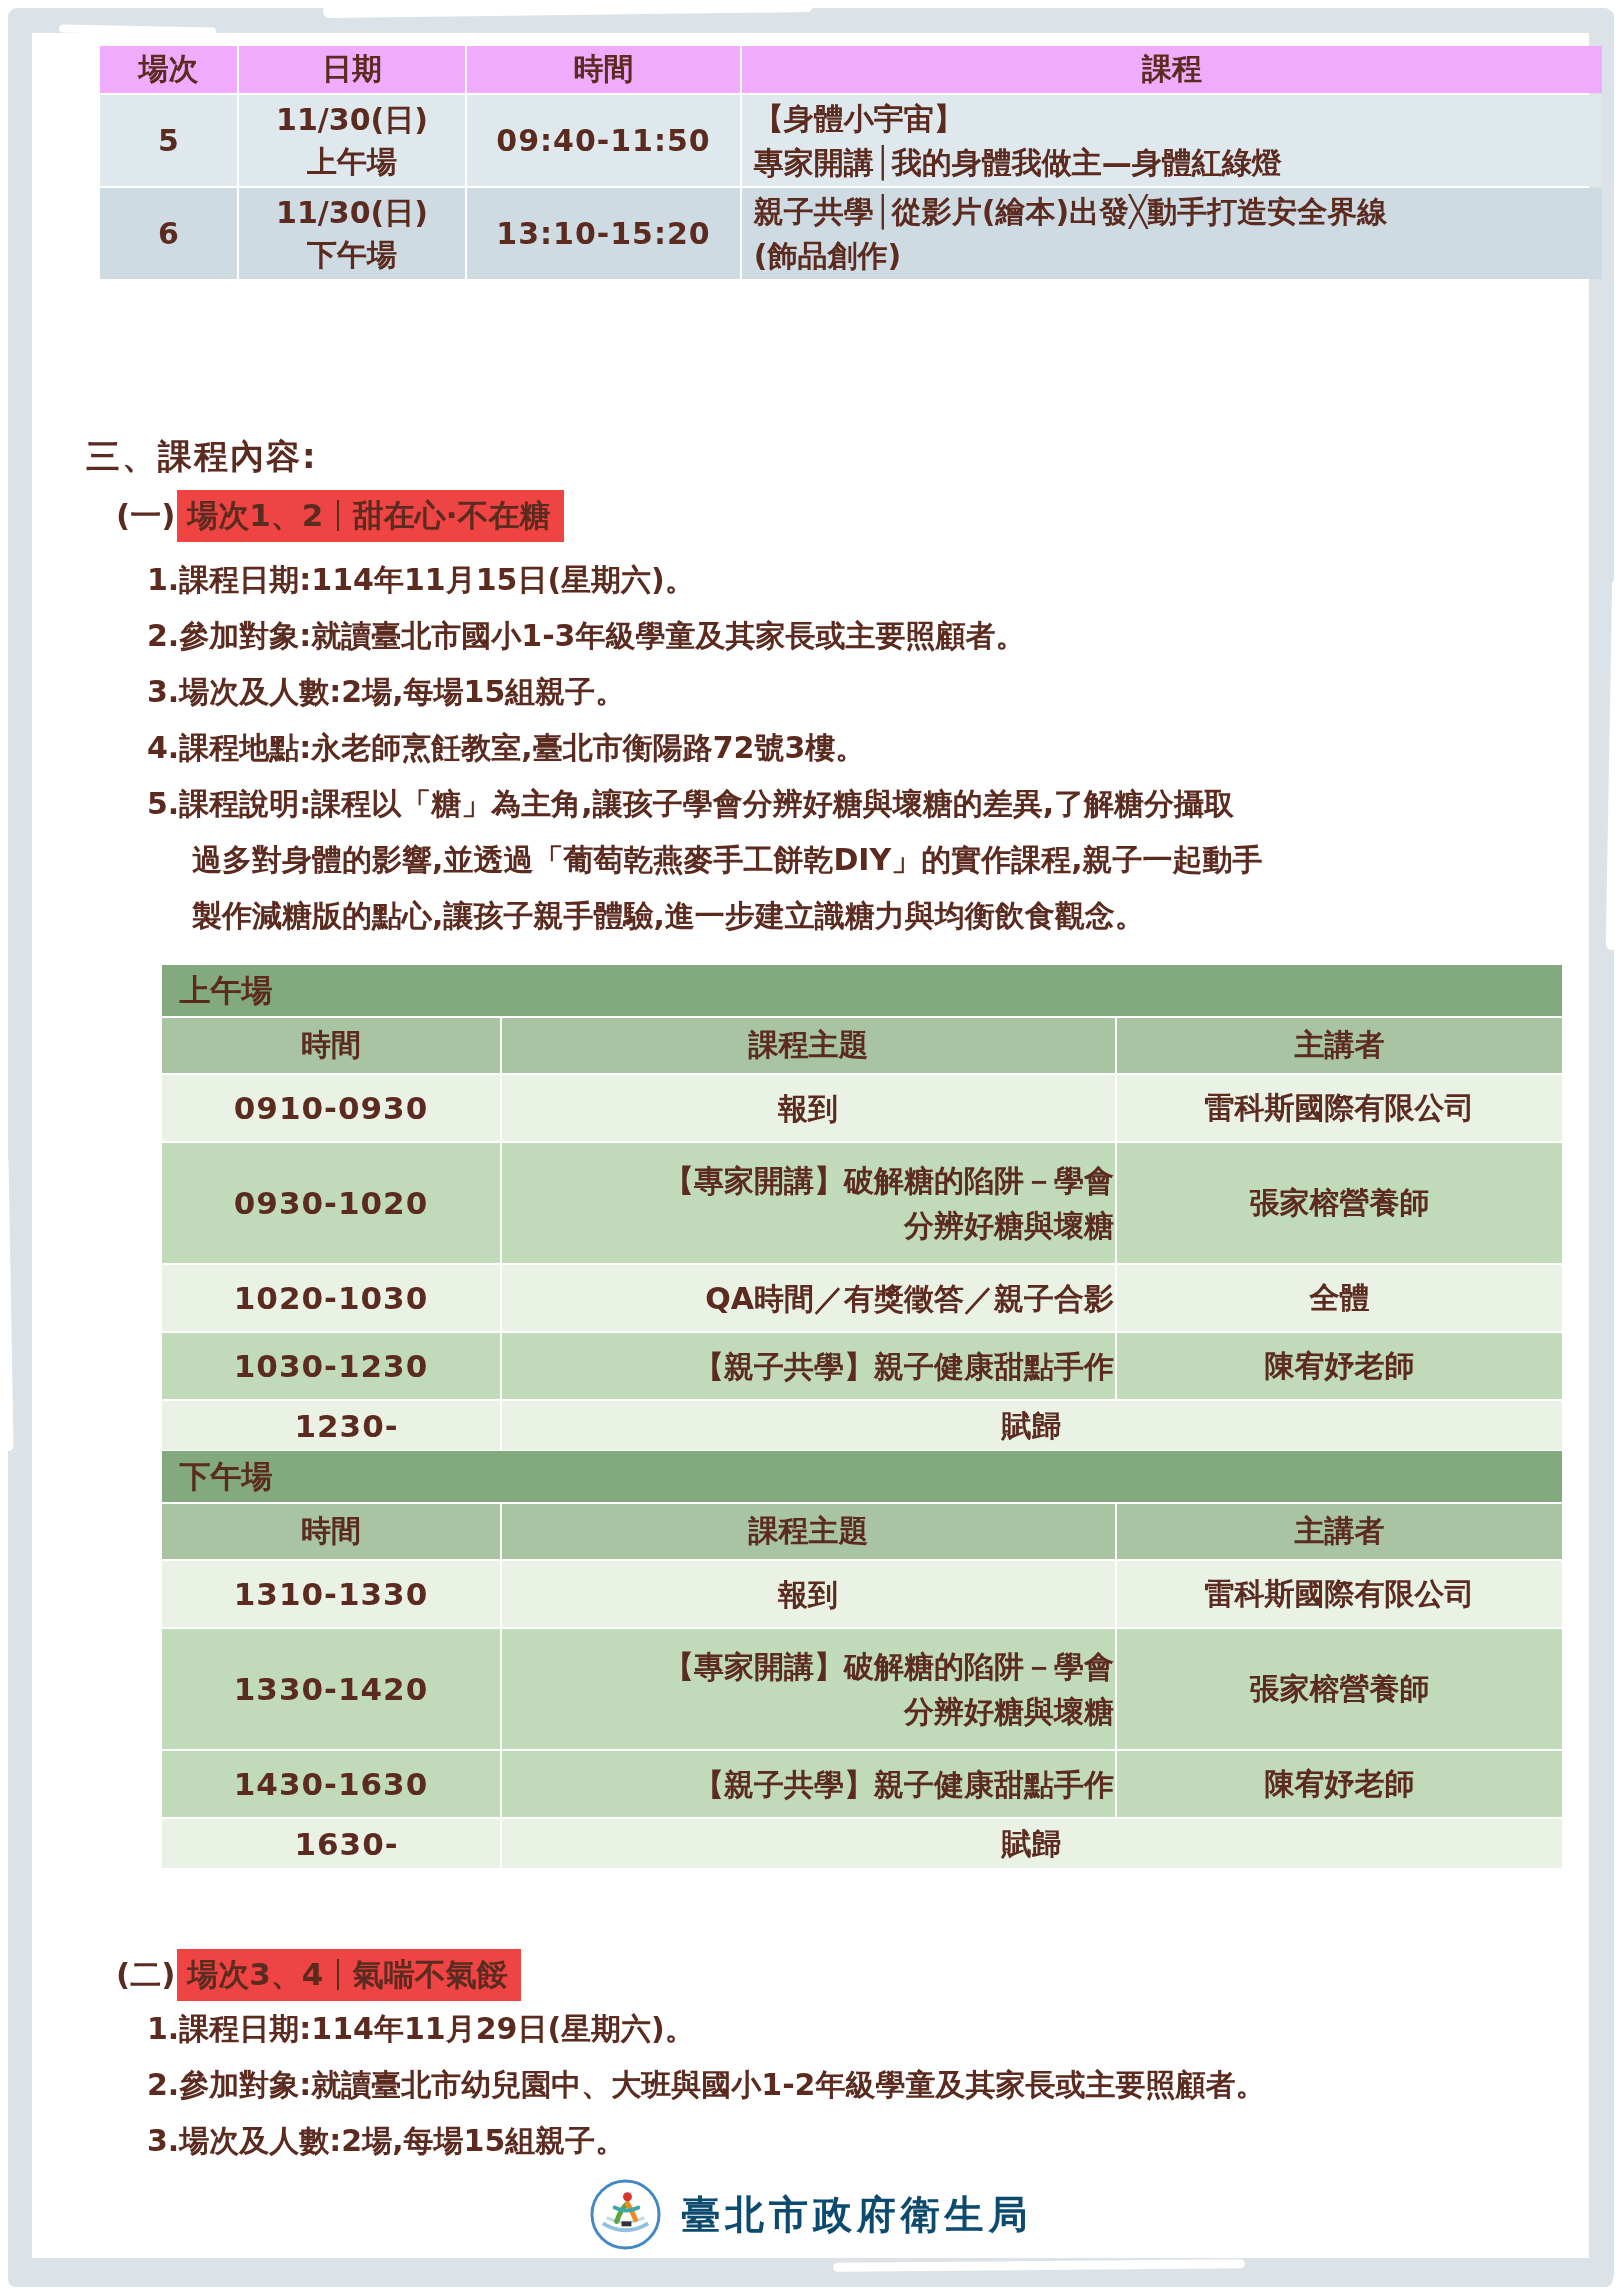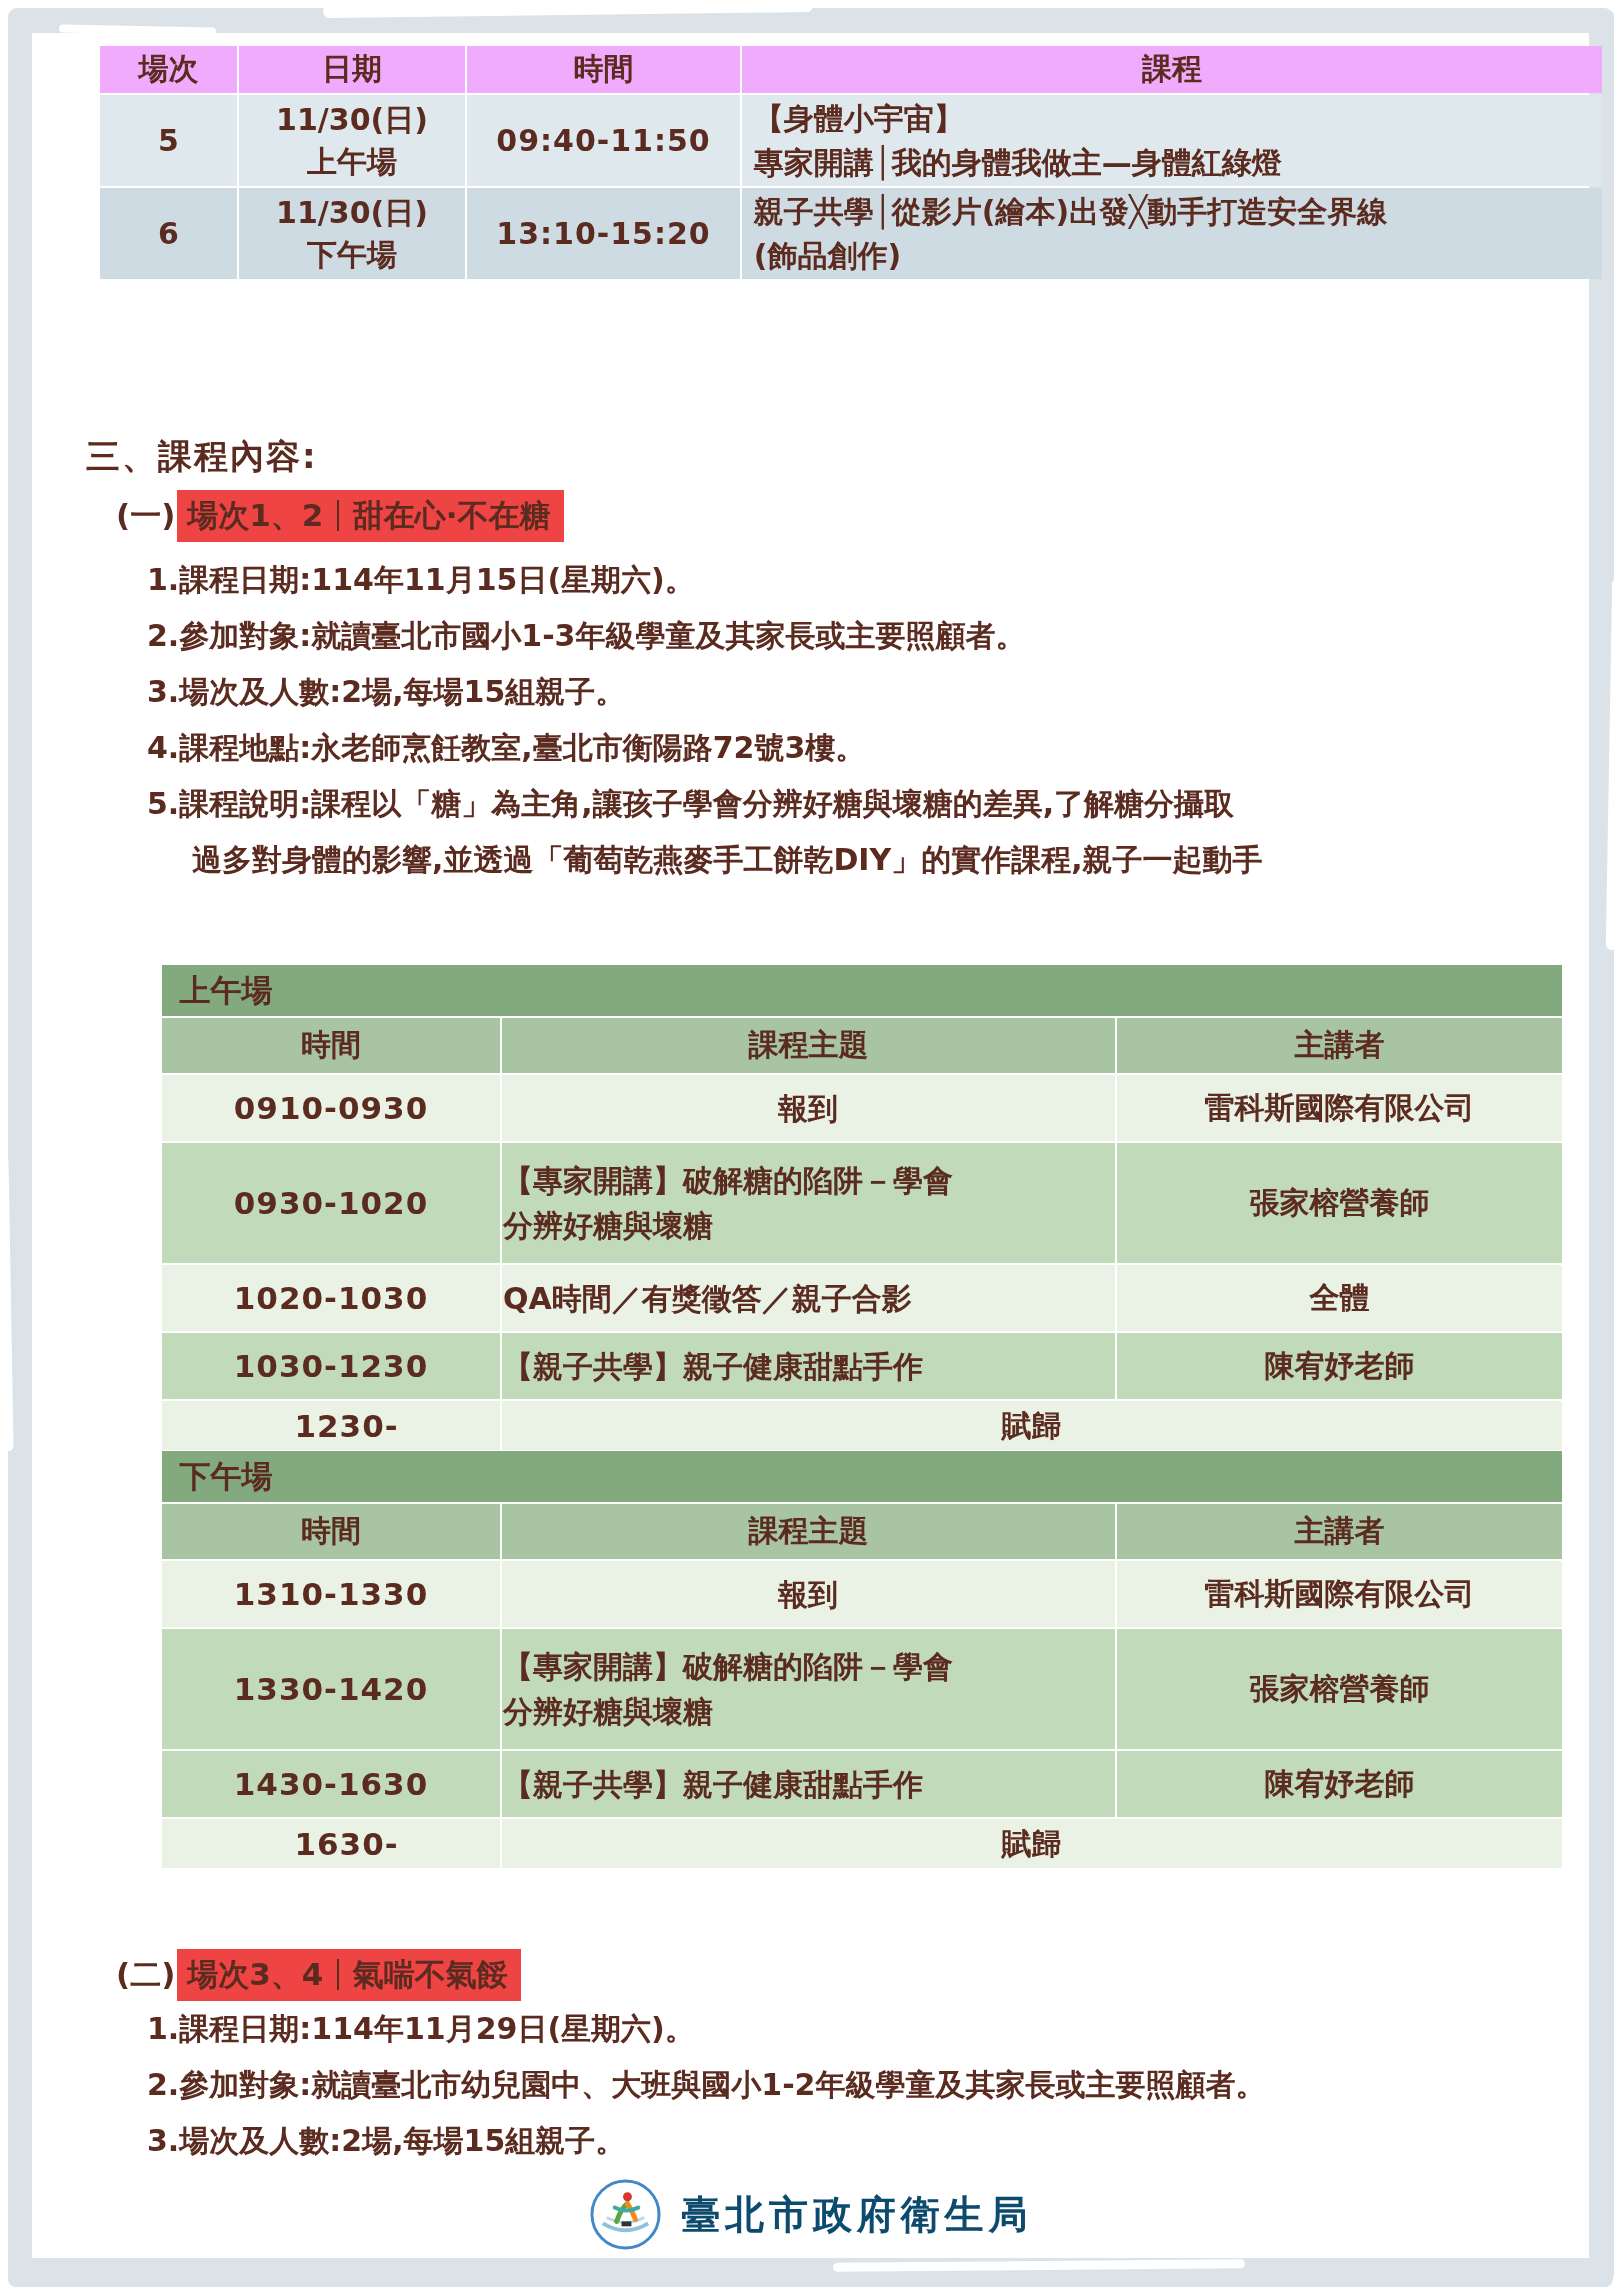--- a/index.html
+++ b/index.html
@@ -42,21 +42,21 @@
   .gt-a{top:963px;}
   .gt-b{top:1449px;}
   .gt-title td{background:#83a97e;height:49px;text-align:left;padding-left:17.6px;font-size:31px;}
   .gt-head td{background:#a9c4a3;height:53px;text-align:center;font-size:30px;}
   tr.light > td{background:#e9f2e4;}
   tr.dark  > td{background:#c1dbba;}
   .h65  > td{height:64px;}
   .h120 > td{height:118px;}
   .h48  > td{height:47px;padding-left:32px;}
   .gt-time{text-align:center;font-size:31px;letter-spacing:1px;}
-  .gt-topic{font-size:30px;line-height:45px;text-align:left;}
+  .gt-topic{font-size:30px;line-height:45px;text-align:right;}
   .gt-topic.center{text-align:center;padding-left:0;}
   .gt-speaker{text-align:center;font-size:30px;}
 
   
   .sec-heading{position:absolute;left:54px;top:434px;font-size:34px;letter-spacing:2px;margin-left:32px;}
   .sub-head{position:absolute;left:116px;font-size:31px;display:flex;align-items:center;}
   .sub-head-1{top:490px;}
   .sub-head-2{top:1949px;}
   .sub-prefix{margin-right:2px;}
   .hl-tag{display:inline-flex;align-items:center;background:#ef4444;padding:4.9px 13.7px 4.9px 9.8px;}
@@ -137,20 +137,21 @@
   </span>
 </div>
 
 <div class="list list-1" id="list-0">
     <div class="list-item">1.課程日期:114年11月15日(星期六)。</div>
     <div class="list-item">2.參加對象:就讀臺北市國小1-3年級學童及其家長或主要照顧者。</div>
     <div class="list-item">3.場次及人數:2場,每場15組親子。</div>
     <div class="list-item">4.課程地點:永老師烹飪教室,臺北市衡陽路72號3樓。</div>
     <div class="list-item">5.課程說明:課程以「糖」為主角,讓孩子學會分辨好糖與壞糖的差異,了解糖分攝取</div>
     <div class="list-item cont">過多對身體的影響,並透過「葡萄乾燕麥手工餅乾DIY」的實作課程,親子一起動手</div>
+    <div class="list-item cont">製作減糖版的點心,讓孩子親手體驗,進一步建立識糖力與均衡飲食觀念。</div>
   </div>
 
 <table class="green-table gt-a">
   <colgroup>
       <col style="width:338px">
       <col style="width:613px">
       <col>
     </colgroup>
   <tbody id="gt-body-0">
     <tr class="gt-title">

